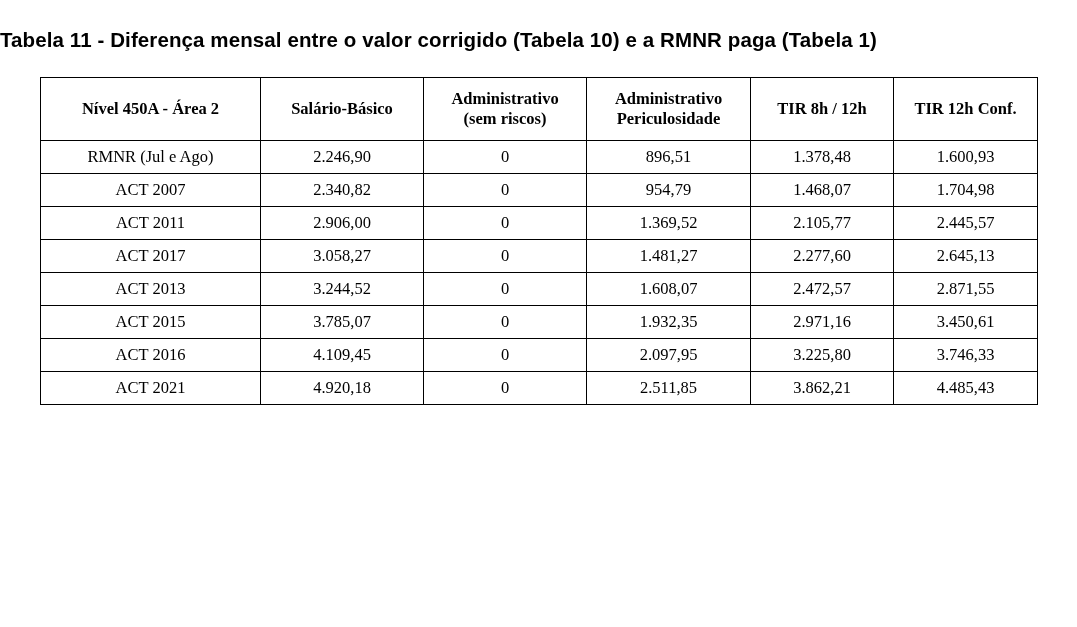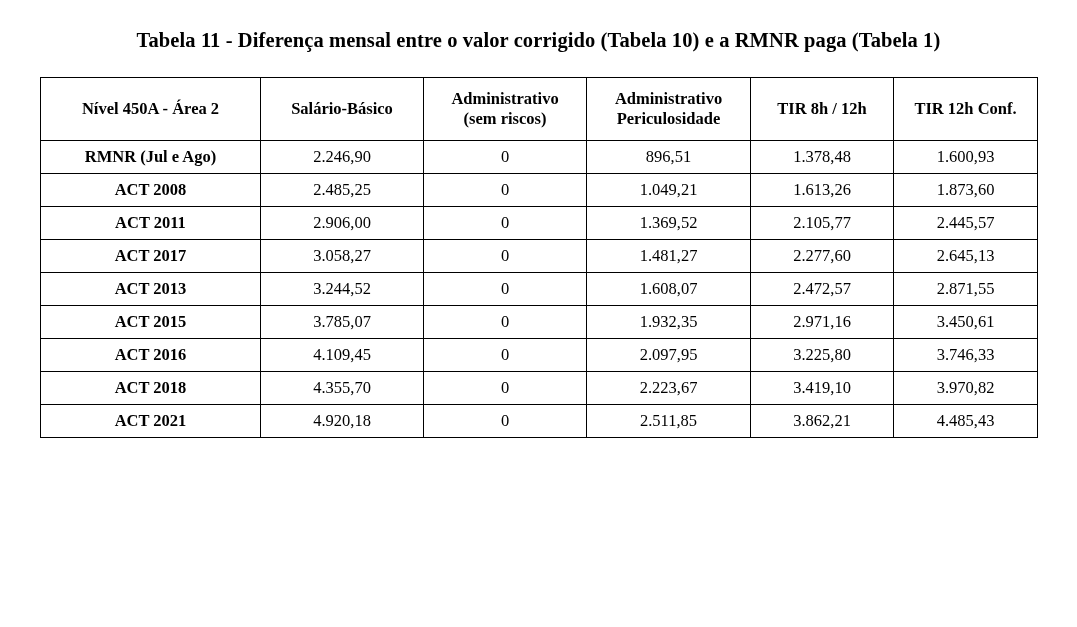--- a/index.html
+++ b/index.html
@@ -14,22 +14,22 @@
     color: #000000;
     overflow: hidden;
   }
   .page {
     width: 1077px;
     height: 627px;
     position: relative;
     box-sizing: border-box;
   }
   .title {
-    text-align: center;
-    font-family: Liberation Serif, serif;
+    text-align: left;
+    font-family: Liberation Sans, sans-serif;
     font-weight: bold;
     font-size: 20.5px;
     letter-spacing: 0.1px;
     padding-top: 28px;
     padding-bottom: 0;
     line-height: 1.2;
   }
   .table-wrap {
     padding: 24px 40px 0 40px;
     box-sizing: border-box;
@@ -52,21 +52,21 @@
     height: 58px;
     padding: 2px 4px;
     line-height: 1.18;
     font-size: 16.5px;
   }
   table.data tbody td {
     height: 32px;
     padding: 0 4px;
   }
   table.data tbody td.rowlabel {
-    font-weight: bold;
+    font-weight: normal;
     margin-left: 36px;
   }
   
   col.c0 { width: 220px; }
   col.c1 { width: 163px; }
   col.c2 { width: 163px; }
   col.c3 { width: 164px; }
   col.c4 { width: 143px; }
   col.c5 { width: 144px; }
 </style>
@@ -100,26 +100,26 @@
       <tbody>
           <tr>
             <td class="rowlabel">RMNR (Jul e Ago)</td>
             <td>2.246,90</td>
             <td>0</td>
             <td>896,51</td>
             <td>1.378,48</td>
             <td>1.600,93</td>
           </tr>
           <tr>
-            <td class="rowlabel">ACT 2008</td>
-            <td>2.485,25</td>
+            <td class="rowlabel">ACT 2007</td>
+            <td>2.340,82</td>
             <td>0</td>
-            <td>1.049,21</td>
-            <td>1.613,26</td>
-            <td>1.873,60</td>
+            <td>954,79</td>
+            <td>1.468,07</td>
+            <td>1.704,98</td>
           </tr>
           <tr>
             <td class="rowlabel">ACT 2011</td>
             <td>2.906,00</td>
             <td>0</td>
             <td>1.369,52</td>
             <td>2.105,77</td>
             <td>2.445,57</td>
           </tr>
           <tr>
@@ -148,28 +148,20 @@
           </tr>
           <tr>
             <td class="rowlabel">ACT 2016</td>
             <td>4.109,45</td>
             <td>0</td>
             <td>2.097,95</td>
             <td>3.225,80</td>
             <td>3.746,33</td>
           </tr>
           <tr>
-            <td class="rowlabel">ACT 2018</td>
-            <td>4.355,70</td>
-            <td>0</td>
-            <td>2.223,67</td>
-            <td>3.419,10</td>
-            <td>3.970,82</td>
-          </tr>
-          <tr>
             <td class="rowlabel">ACT 2021</td>
             <td>4.920,18</td>
             <td>0</td>
             <td>2.511,85</td>
             <td>3.862,21</td>
             <td>4.485,43</td>
           </tr>
         </tbody>
     </table>
   </div>

